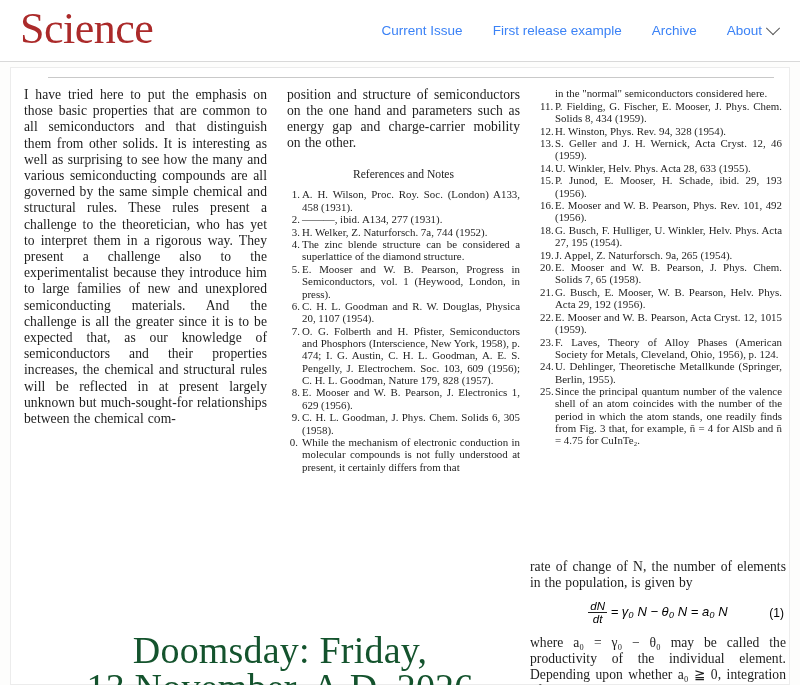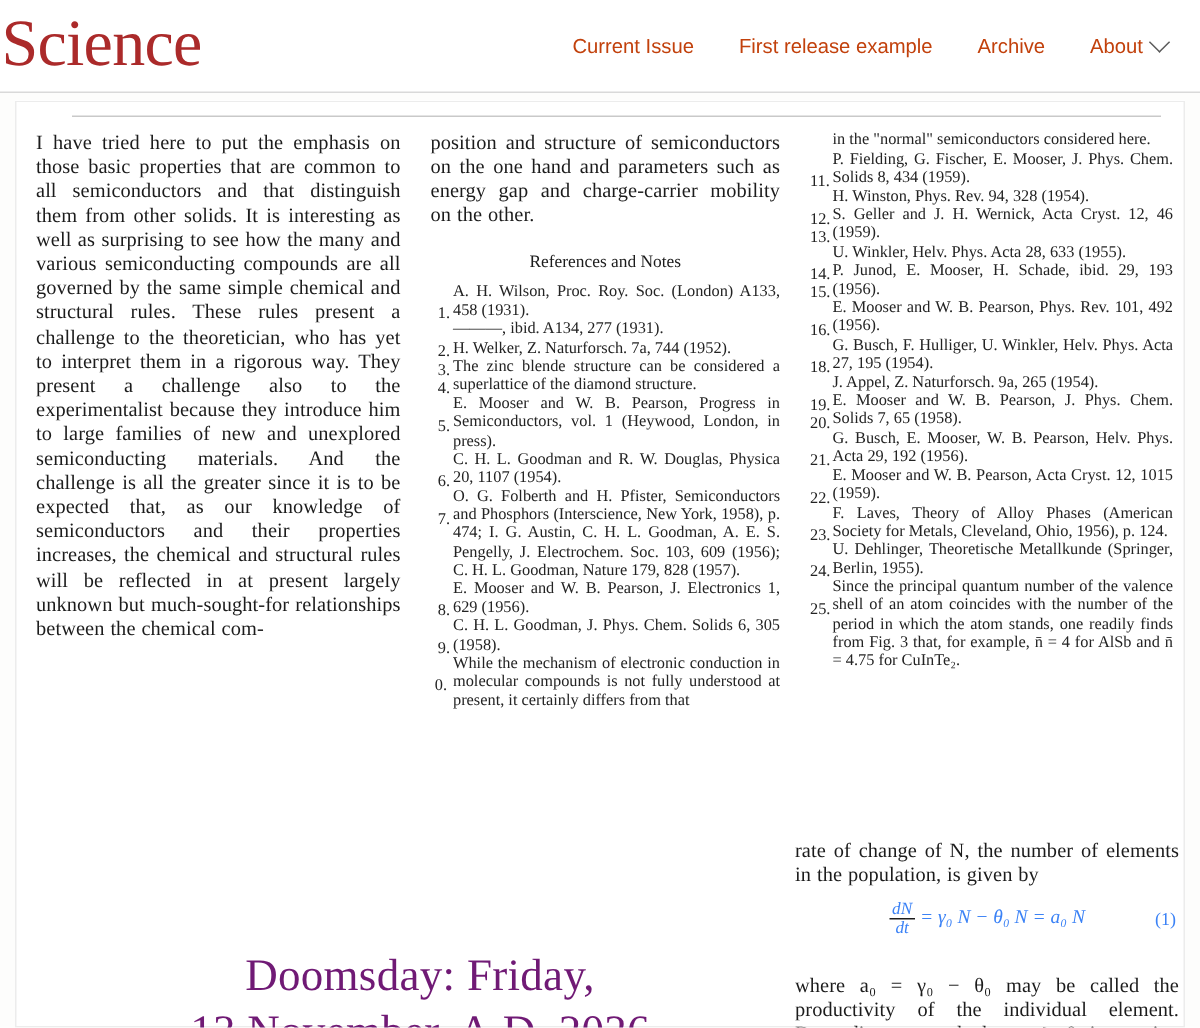--- a/index.html
+++ b/index.html
@@ -19,42 +19,42 @@
 
   
   .site-header {
     position: relative;
     height: 62px;
     background: #ffffff;
     border-bottom: 1px solid #d9d9d9;
     display: flex;
     align-items: center;
     box-sizing: border-box;
-    padding: 0 18px 0 1px;
+    padding: 0 18px 0 20px;
   }
   .brand {
     font-family: "Liberation Serif", serif;
     font-size: 44px;
     line-height: 1;
     font-weight: 400;
     color: #ab2a2a;
     letter-spacing: -0.5px;
     margin-top: -4px;
     user-select: none;
   }
   .nav {
     margin-left: auto;
     display: flex;
     align-items: center;
     gap: 30px;
     padding-right: 4px;
   }
   .nav-item {
     font-size: 13.5px;
-    color: #c2410c;
+    color: #3b82f6;
     white-space: nowrap;
     font-family: "Liberation Sans", sans-serif;
     display: flex;
     align-items: center;
     gap: 6px;
     cursor: pointer;
   }
   .chev {
     display: inline-block;
     width: 9px;
@@ -139,21 +139,21 @@
     text-align: justify;
   }
   ol.refs li {
     position: relative;
     padding-left: 15px;
     margin-bottom: 0.2px;
   }
   ol.refs li .num {
     position: absolute;
     left: 0;
-    top: 15px;
+    top: 0;
     width: 13px;
     text-align: right;
   }
   ol.refs li .num.clip { left: -2px; }
   .contd {
     font-family: "Liberation Serif", serif;
     font-size: 10.9px;
     line-height: 12.3px;
     color: #232323;
     text-align: justify;
@@ -171,38 +171,38 @@
   }
   .doomsday-block {
     position: absolute;
     left: 30px;
     top: 95px;
     width: 480px;
     text-align: center;
   }
   .doomsday-title {
     font-family: "Liberation Serif", serif;
-    font-size: 30px;
+    font-size: 38px;
     line-height: 37px;
-    color: #701a75;
+    color: #14532d;
     letter-spacing: 0.2px;
   }
   .bottom-right {
     position: absolute;
     left: 520px;
     top: 22px;
     width: 256px;
   }
   .eq-block {
     text-align: center;
-    font-family: Liberation Serif, serif;
+    font-family: Liberation Sans, sans-serif;
     font-size: 13px;
-    margin: 9px 0 23px 0;
-    position: relative;
-    color: #3b82f6;
+    margin: 9px 0 9px 0;
+    position: relative;
+    color: #000000;
   }
   .eq-inner {
     display: inline-block;
     font-style: italic;
   }
   .frac {
     display: inline-block;
     vertical-align: middle;
     text-align: center;
     font-style: italic;

